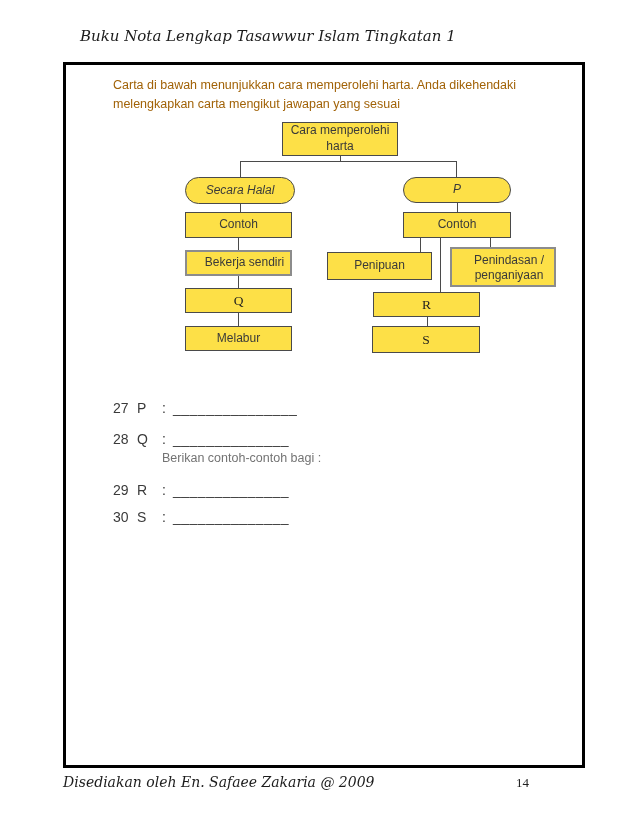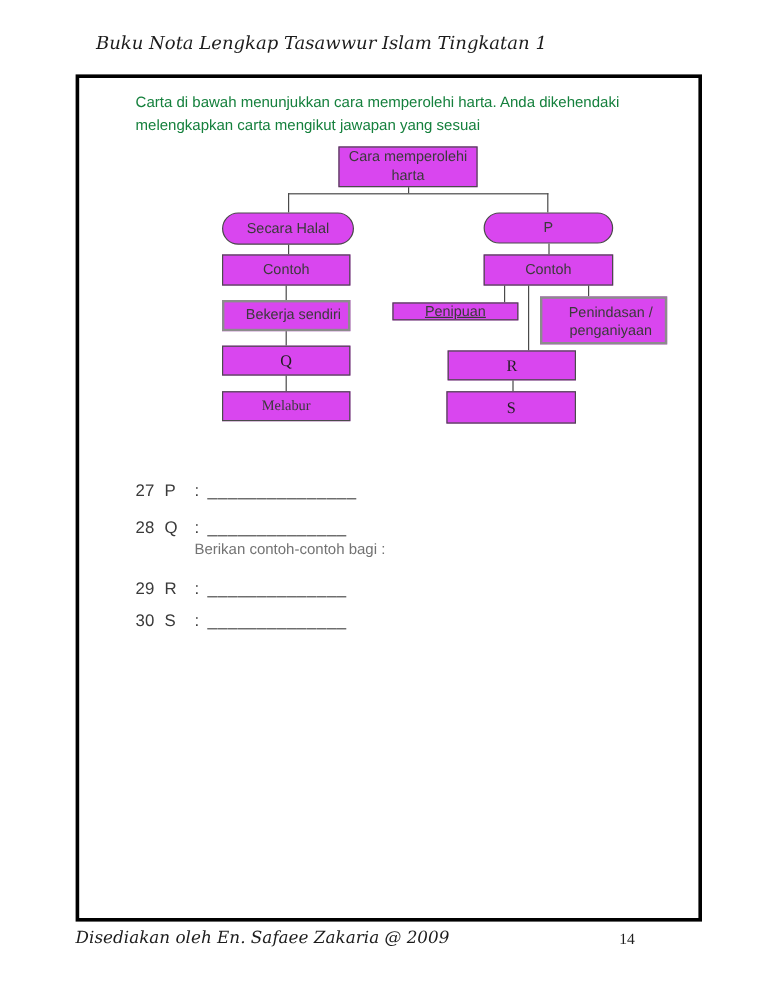--- a/index.html
+++ b/index.html
@@ -21,36 +21,36 @@
     font-size:15px;letter-spacing:0px;
   }
   .content-border{
     position:absolute;left:63px;top:62px;
     width:516px;height:700px;
     border:3px solid #000000;
     background:#ffffff;
   }
   .instruction{
     position:absolute;left:113px;top:76px;width:430px;
-    font-size:12.5px;line-height:1.55;color:#15803d;
+    font-size:12.5px;line-height:1.55;color:#a16207;
   }
   
   .box{
     position:absolute;
     border:1px solid #4a4a4a;
-    background:#d946ef;
+    background:#fde047;
     display:flex;align-items:center;justify-content:center;
     text-align:center;
     font-size:12px;color:#3a3a3a;
     line-height:1.3;
     box-sizing:border-box;
     padding:1px 4px;
   }
   .box.thick{border:2px solid #8c8c8c;padding-left:16px;}
-  .stadium{border-radius:14px;}
+  .stadium{border-radius:14px;font-style:italic;}
   .serif-letter{font-family:"Liberation Serif",serif;font-size:13.5px;color:#1f1f1f;}
   .vline,.hline{position:absolute;background:#4a4a4a;}
   .vline{width:1px;}
   .hline{height:1px;}
   
   .q-row{
     position:absolute;left:113px;
     display:flex;align-items:baseline;
     font-size:14px;color:#3a3a3a;
   }
@@ -106,35 +106,35 @@
     </div>
     <div class="vline" style="left:238px;top:238px;height:12px;"></div>
     <div class="box thick" style="left:185px;top:250px;width:107px;height:26px;">
       <span>Bekerja sendiri</span>
     </div>
     <div class="vline" style="left:238px;top:276px;height:12px;"></div>
     <div class="box serif-letter" style="left:185px;top:288px;width:107px;height:25px;">
       <span>Q</span>
     </div>
     <div class="vline" style="left:238px;top:313px;height:13px;"></div>
-    <div class="box" style="left:185px;top:326px;width:107px;height:25px;font-family:Liberation Serif, serif;">
+    <div class="box" style="left:185px;top:326px;width:107px;height:25px;">
       <span>Melabur</span>
     </div>
 
     <div class="box stadium" style="left:403px;top:177px;width:108px;height:26px;">
       <span>P</span>
     </div>
     <div class="vline" style="left:457px;top:203px;height:9px;"></div>
     <div class="box" style="left:403px;top:212px;width:108px;height:26px;">
       <span>Contoh</span>
     </div>
     <div class="vline" style="left:420px;top:238px;height:14px;"></div>
     <div class="vline" style="left:440px;top:238px;height:54px;"></div>
     <div class="vline" style="left:490px;top:238px;height:9px;"></div>
-    <div class="box" style="left:327px;top:252px;width:105px;height:15px;text-decoration:underline;">
+    <div class="box" style="left:327px;top:252px;width:105px;height:28px;">
       <span>Penipuan</span>
     </div>
     <div class="box thick" style="left:450px;top:247px;width:106px;height:40px;align-items:flex-end;">
       <span>Penindasan / penganiyaan</span>
     </div>
     <div class="box serif-letter" style="left:373px;top:292px;width:107px;height:25px;">
       <span>R</span>
     </div>
     <div class="vline" style="left:427px;top:317px;height:9px;"></div>
     <div class="box serif-letter" style="left:372px;top:326px;width:108px;height:27px;">

